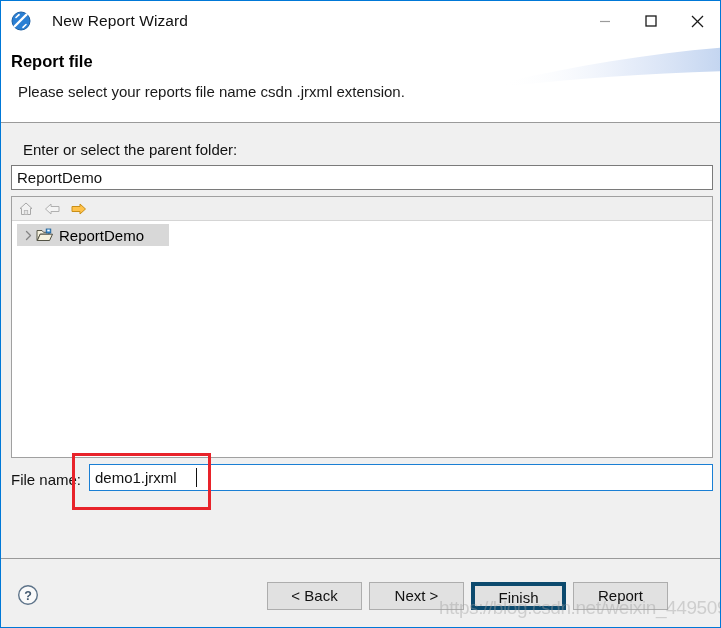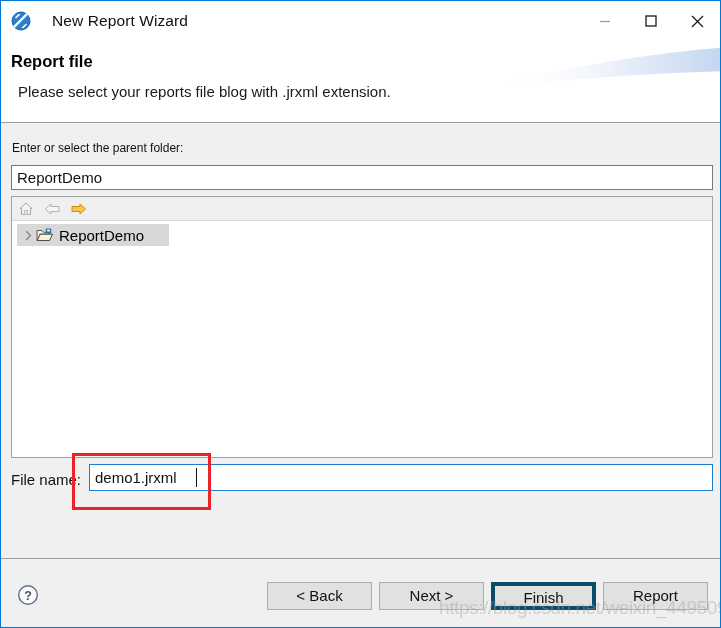--- a/index.html
+++ b/index.html
@@ -111,23 +111,23 @@
   #body {
     position: absolute;
     left: 0; top: 122px;
     width: 719px;
     height: 435px;
     background: #f0f0f0;
   }
 
   #parent-label {
     position: absolute;
-    left: 11px;
+    left: 22px;
     top: 18px;
-    font-size: 12px;
+    font-size: 15px;
     color: #111;
   }
 
   #parent-input {
     position: absolute;
     left: 10px;
     top: 42px;
     width: 702px;
     height: 25px;
     background: #ffffff;
@@ -272,21 +272,21 @@
   #help-icon svg { display: block; }
 
   #btn-row {
     position: absolute;
     left: 266px;
     top: 23px;
     display: flex;
     gap: 7px;
   }
   .dlg-btn {
-    width: 105px;
+    width: 95px;
     height: 28px;
     background: #e1e1e1;
     border: 1px solid #adadad;
     font-family: "Liberation Sans", sans-serif;
     font-size: 15px;
     color: #111;
     line-height: 26px;
     text-align: center;
     padding: 0;
     white-space: nowrap;
@@ -349,21 +349,21 @@
       <defs>
         <linearGradient id="sw" x1="0" y1="0" x2="1" y2="0">
           <stop offset="0" stop-color="#ffffff" stop-opacity="0"></stop>
           <stop offset="0.55" stop-color="#d3dff5" stop-opacity="0.55"></stop>
           <stop offset="1" stop-color="#bcd0ee" stop-opacity="0.95"></stop>
         </linearGradient>
       </defs>
       <path d="M0 46 C70 30 150 16 230 10 L230 34 C150 36 70 42 0 50 Z" fill="url(#sw)"></path>
     </svg>
     <div id="header-title">Report file</div>
-    <div id="header-desc">Please select your reports file blog with .jrxml extension.</div>
+    <div id="header-desc">Please select your reports file name csdn .jrxml extension.</div>
   </div>
   <div id="header-sep"></div>
 
   <div id="body">
 
     <div id="parent-label">Enter or select the parent folder:</div>
     <input id="parent-input" type="text" value="ReportDemo" style="">
 
     <div id="tree-panel">
       <div id="tree-toolbar">

